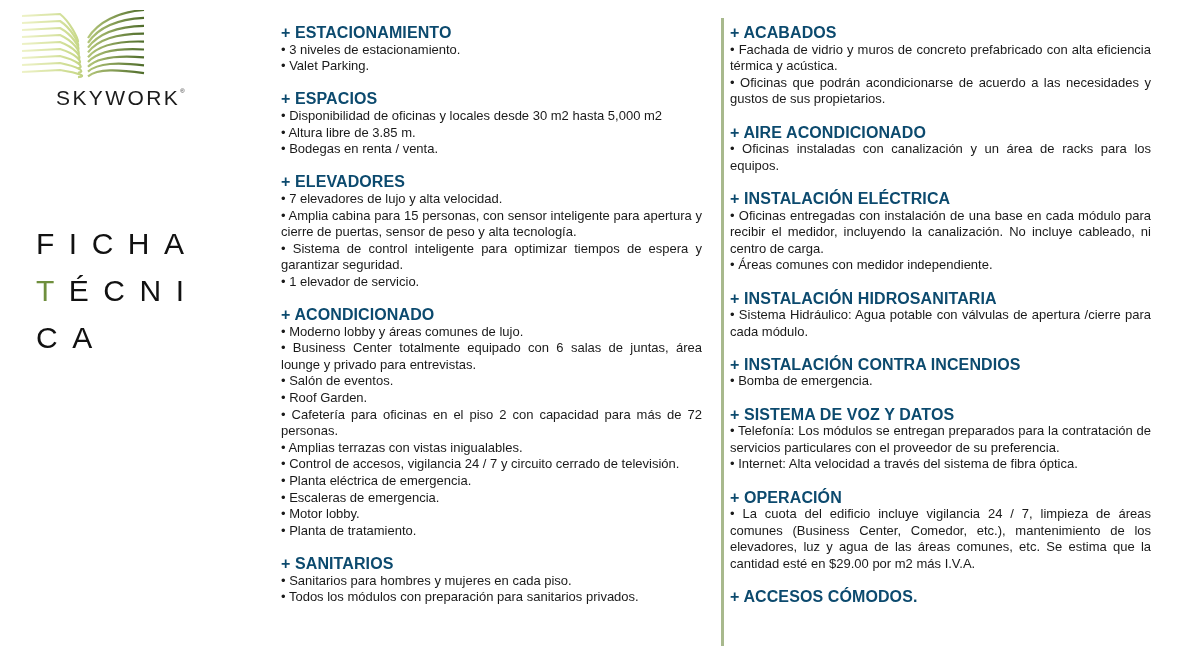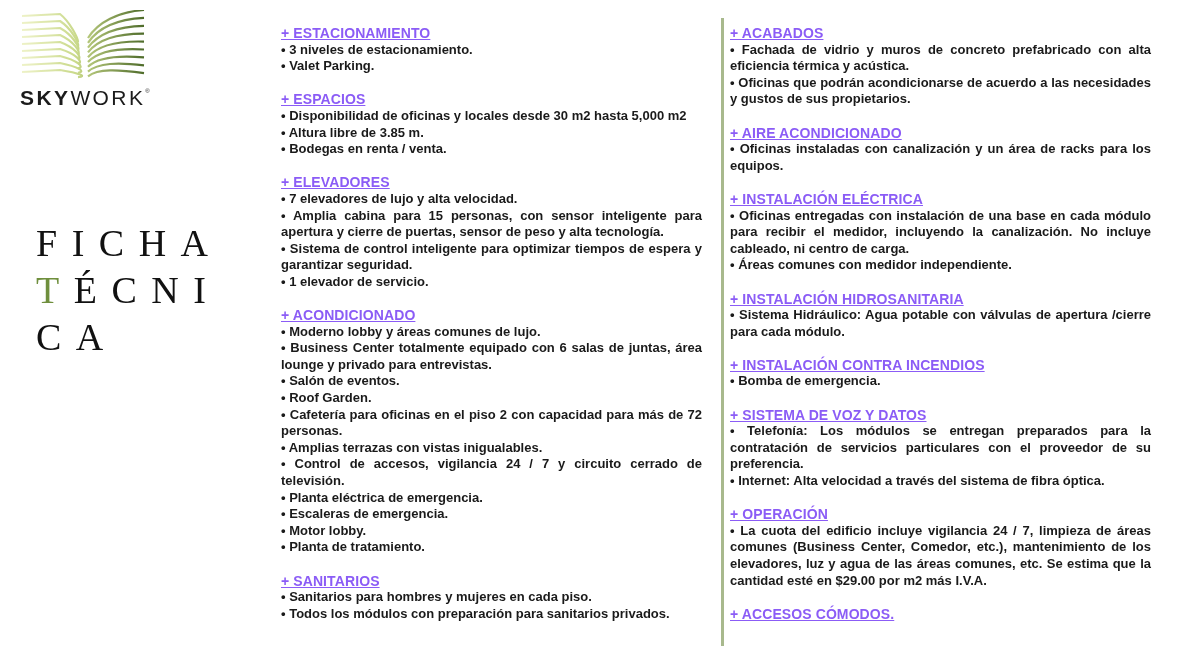--- a/index.html
+++ b/index.html
@@ -6,36 +6,36 @@
   body {
     width: 1200px; height: 651px; background: #ffffff; position: relative; overflow: hidden;
     font-family: "Liberation Sans", sans-serif; color: #1a1a1a;
   }
   .logo { position: absolute; left: 18px; top: 10px; width: 150px; }
   .logo svg { display: block; }
   .logo-text {
     position: absolute; left: 2px; top: 76px; font-size: 21px; letter-spacing: 2.4px; color: #1b1b1b;
     font-family: "Liberation Sans", sans-serif; white-space: nowrap;
   }
-  .logo-text .bold { font-weight: bold; }
+  .logo-text .bold { font-weight: normal; margin-left: 36px; }
   .logo-text sup { font-size: 6px; vertical-align: top; position: relative; top: 2px; letter-spacing: 0; }
 
   .title {
-    position: absolute; left: 36px; top: 220px; font-size: 38px; line-height: 47px;
-    letter-spacing: 14.5px; color: #111; font-family: Liberation Serif, serif;
+    position: absolute; left: 36px; top: 220px; font-size: 30px; line-height: 47px;
+    letter-spacing: 14.5px; color: #111; font-family: Liberation Sans, sans-serif;
   }
   .title .row { display: block; white-space: nowrap; }
   .title .accent { color: #6f8f3d; }
 
   .col { position: absolute; top: 25px; font-size: 13px; line-height: 16.6px; }
   .col-left { left: 281px; width: 421px; }
   .col-right { left: 730px; width: 421px; }
   .section { margin-bottom: 16.6px; }
-  .heading { color: #8b5cf6; font-weight: bold; font-size: 14px; letter-spacing: 0.1px; text-decoration: underline; }
-  .item { text-align: justify; text-align-last: left; font-weight: bold; }
+  .heading { color: #0c4a6e; font-weight: bold; font-size: 16px; letter-spacing: 0.1px; }
+  .item { text-align: justify; text-align-last: left; }
   .divider {
     position: absolute; left: 721px; top: 18px; width: 3px; height: 628px; background: #a8b98d;
   }
 </style>
 </head>
 <body>
 
 <div class="logo">
   <svg width="130" height="74" viewBox="0 0 130 74">
     <defs>

